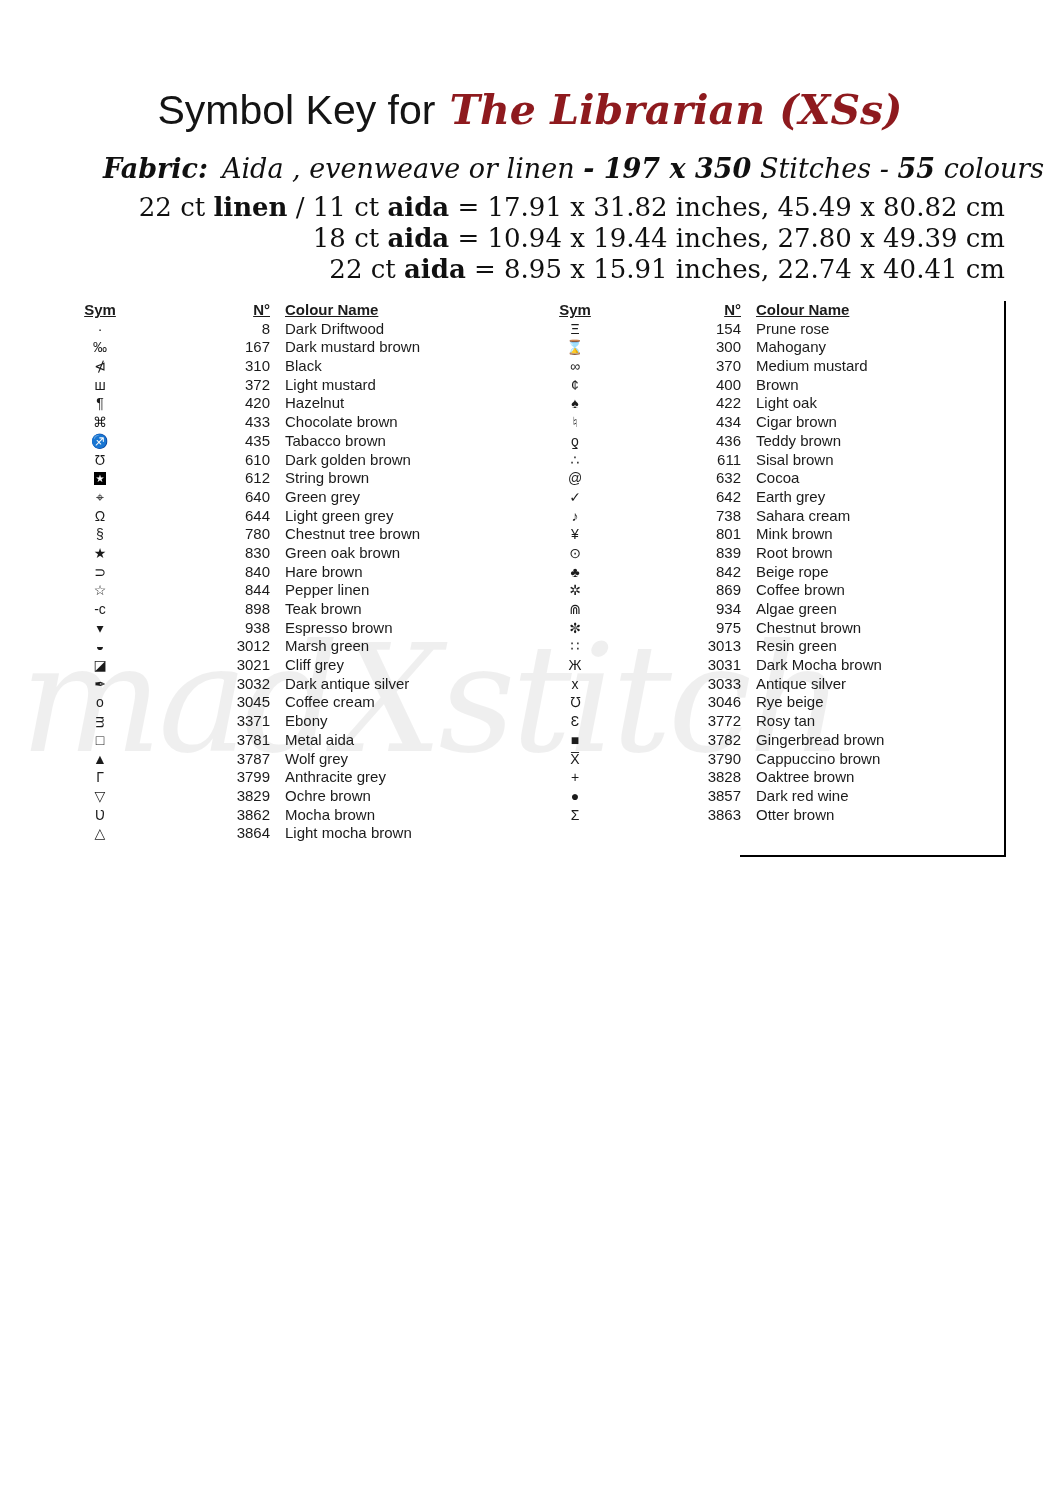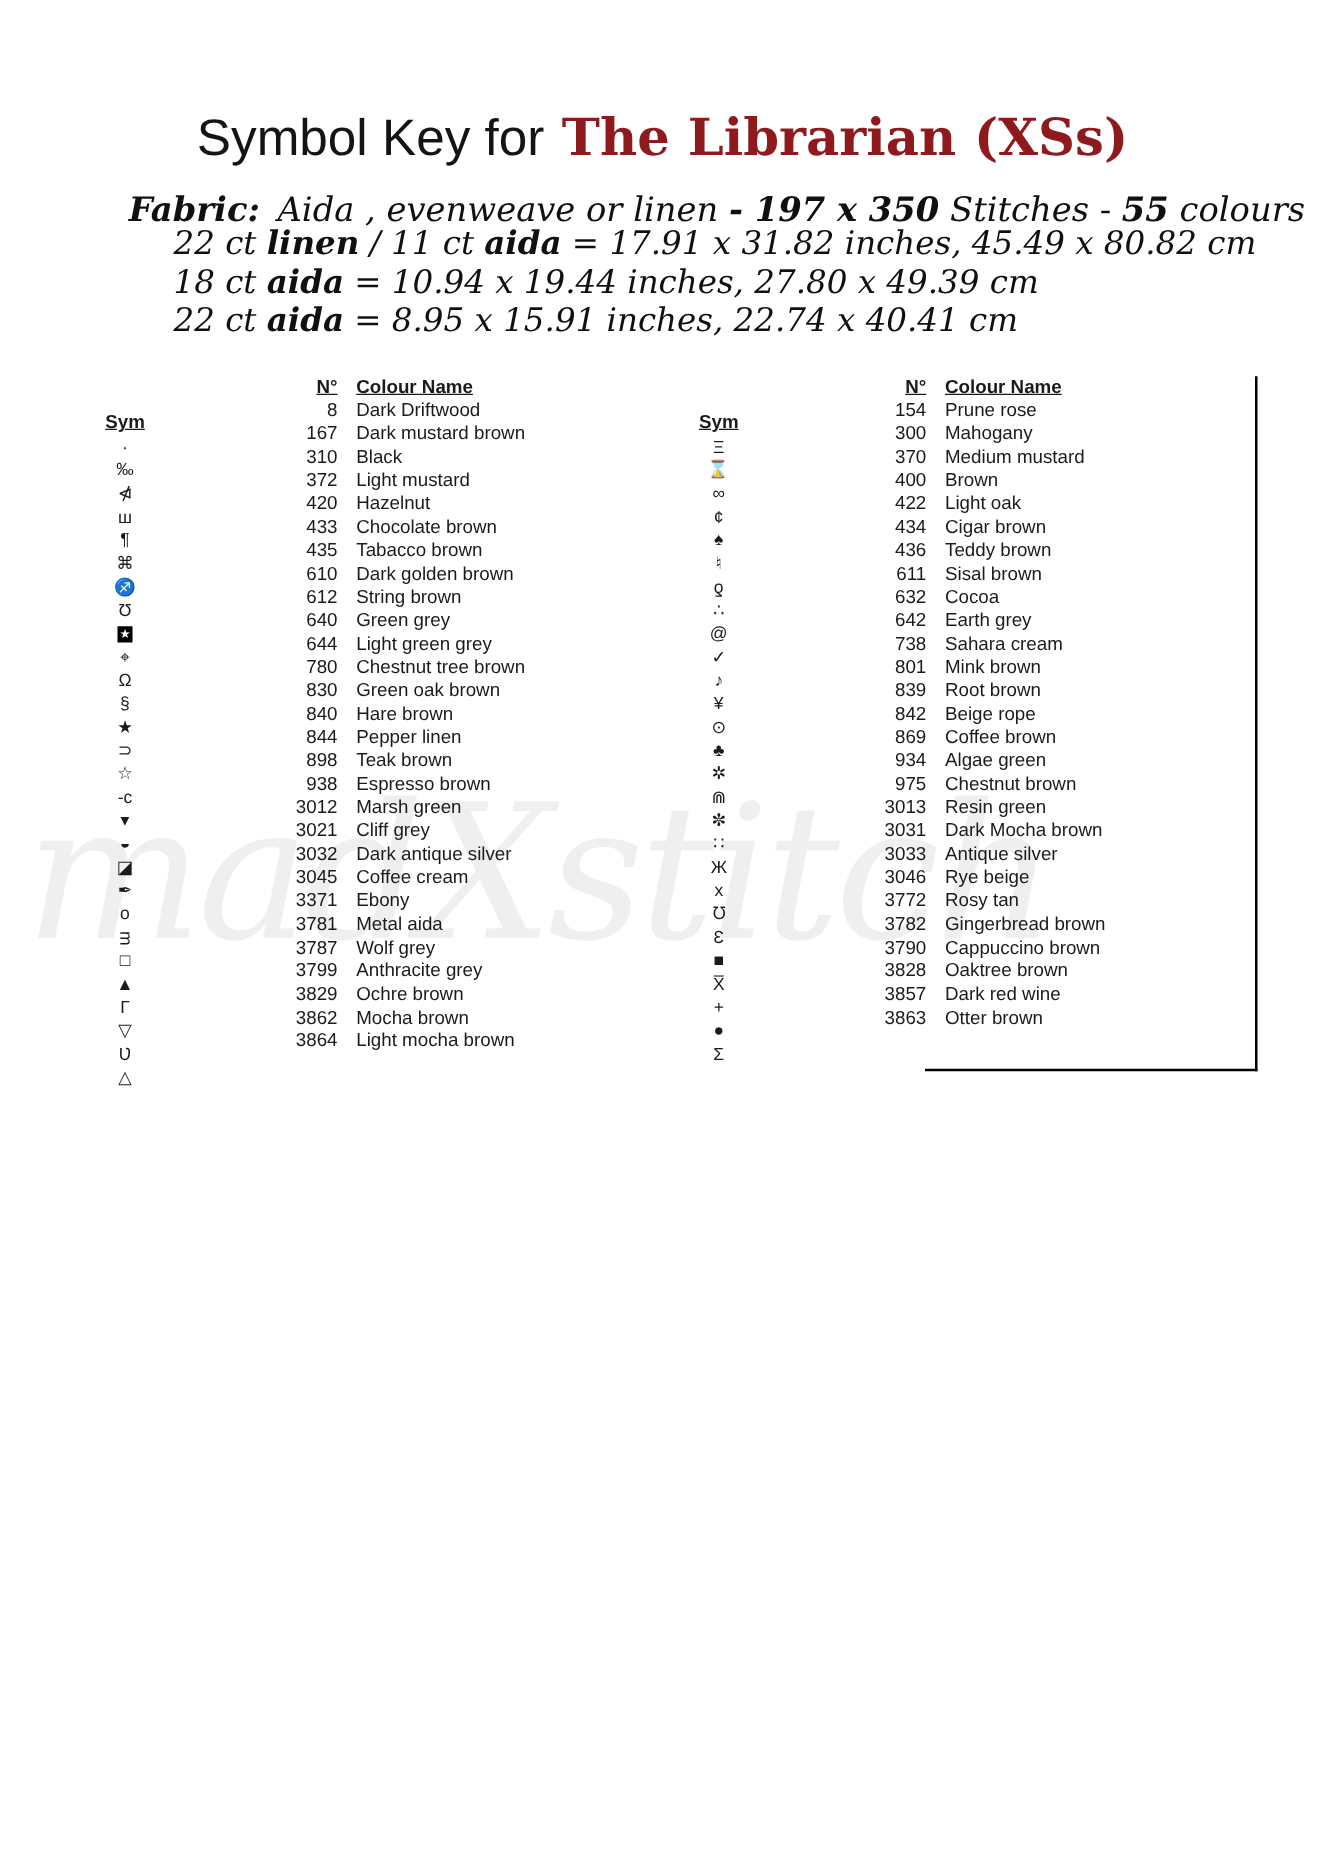--- a/index.html
+++ b/index.html
@@ -14,53 +14,53 @@
   }
   
   .title{
     position:absolute;top:86px;left:0;width:100%;
     text-align:center;white-space:nowrap;
     font-size:41px;letter-spacing:0;
   }
   .title .prefix{font-family:"Liberation Sans",sans-serif;color:#141414;}
   .title .project{
     font-family:"DejaVu Serif",serif;
-    font-weight:bold;
+    font-style:italic;font-weight:bold;
     margin-left:14px;
   }
   .fabric{
     position:absolute;top:153px;left:103px;
     font-family:"DejaVu Serif",serif;font-style:italic;
     font-size:27px;white-space:nowrap;color:#101010;
   }
   .fabric .flabel{font-weight:bold;margin-right:14px;}
   .sizes{
-    position:absolute;top:180px;right:55px;
-    font-family:"DejaVu Serif",serif;font-style:italic;
-    font-size:26px;line-height:31px;
+    position:absolute;top:192px;right:55px;
+    font-family:"DejaVu Serif",serif;
+    font-size:26px;line-height:31px;text-align:right;
     white-space:nowrap;color:#101010;
   }
   .b{font-weight:bold;}
   
   .watermark{
     position:absolute;top:612px;left:20px;width:1020px;
     font-family:"DejaVu Serif",serif;font-style:italic;
     font-size:150px;color:#000;opacity:0.06;
     white-space:nowrap;letter-spacing:-4px;
     z-index:0;pointer-events:none;
   }
   
   .tables{position:absolute;top:301px;left:0;width:100%;z-index:1;}
   .col{position:absolute;top:0;}
   .col.left{left:76px;width:450px;}
   .col.right{left:551px;width:440px;}
   .row{display:grid;height:18.7px;line-height:18.7px;font-size:15px;}
   .col.left  .row{grid-template-columns:48px 146px auto;}
   .col.right .row{grid-template-columns:48px 142px auto;}
-  .cell-sym{text-align:center;font-size:14px;margin-top:28px;}
+  .cell-sym{text-align:center;font-size:14px;}
   .cell-num{text-align:right;}
   .cell-name{padding-left:15px;white-space:nowrap;}
   .row.head span{font-weight:bold;text-decoration:underline;}
   .row.head .cell-sym{font-size:15px;}
   .boxed{
     display:inline-block;background:#000;color:#fff;
     font-size:10px;line-height:13px;height:13px;
     padding:0 2px;vertical-align:1px;
   }
   

